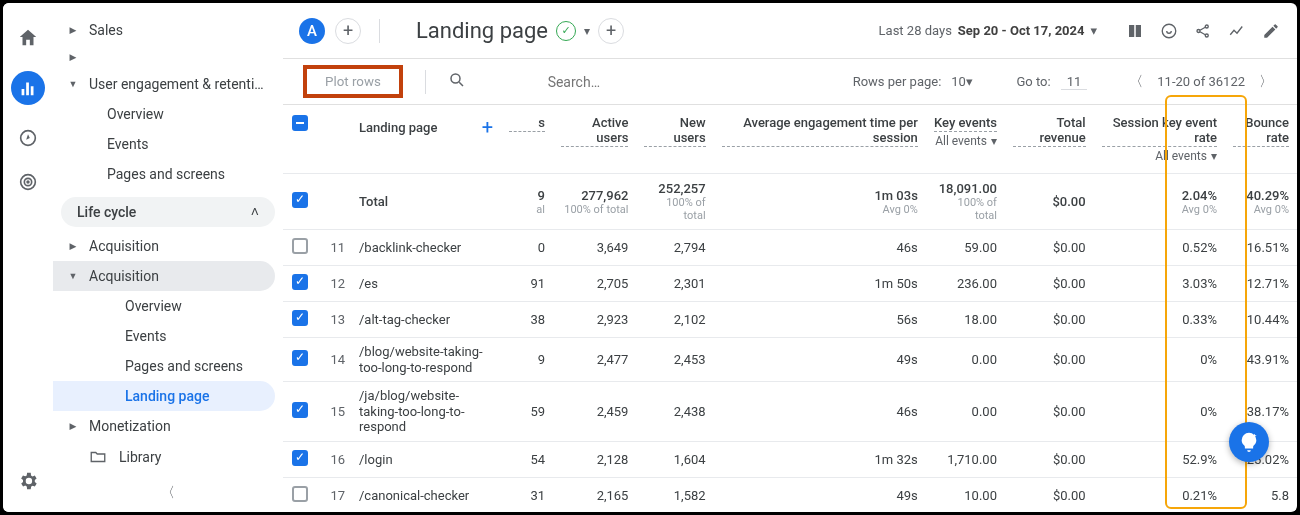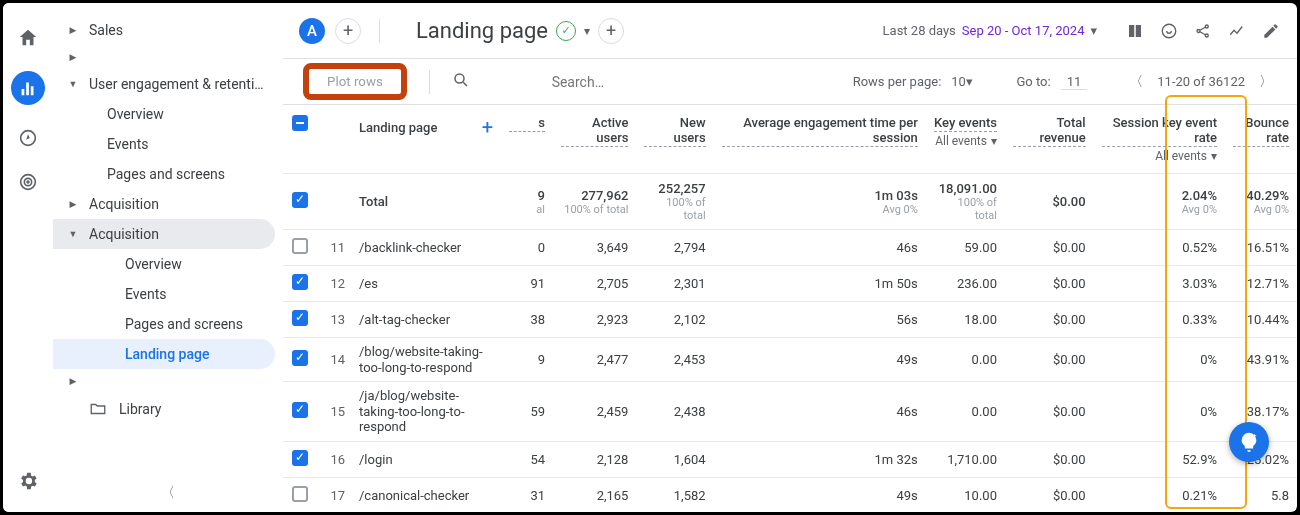--- a/index.html
+++ b/index.html
@@ -28,26 +28,26 @@
 
   
   .main { flex:1; display:flex; flex-direction:column; min-width:0; }
   .topbar { height:56px; display:flex; align-items:center; padding:0 16px; gap:10px; border-bottom:1px solid #e0e0e0; }
   .chip-a { width:26px; height:26px; border-radius:50%; background:#1a73e8; color:#fff; display:flex; align-items:center; justify-content:center; font-size:15px; font-weight:500;}
   .plus-circ { width:26px; height:26px; border-radius:50%; border:1px solid #dadce0; display:flex; align-items:center; justify-content:center; color:#5f6368; cursor:pointer; font-size:18px; line-height:1;}
   .title { font-size:22px; color:#3c4043; margin-left:18px; display:flex; align-items:center; gap:8px; }
   .check-badge { width:20px; height:20px; border:1.5px solid #34a853; border-radius:50%; display:flex; align-items:center; justify-content:center; color:#34a853; font-size:11px; }
   .spacer { flex:1; }
   .date-range { font-size:13px; color:#5f6368; display:flex; align-items:center; gap:6px; }
-  .date-range .bold { color:#6d28d9; font-weight:400;}
+  .date-range .bold { color:#404040; font-weight:700;}
   .top-icons { display:flex; gap:14px; margin-left:18px; color:#5f6368; }
   .top-icons span { width:20px; height:20px; display:flex; align-items:center; justify-content:center; cursor:pointer;}
 
   .controls { height:46px; display:flex; align-items:center; padding:0 20px; gap:14px; border-bottom:1px solid #e0e0e0; font-size:13px; color:#5f6368;}
-  .plot-btn { border:6px solid #c2410c; border-radius:8px; padding:5px 18px; color:#9aa0a6; background:#fff; cursor:pointer;}
+  .plot-btn { border:4px solid #c2410c; border-radius:0; padding:5px 18px; color:#9aa0a6; background:#fff; cursor:pointer;}
   .search-box { display:flex; align-items:center; gap:8px; flex:1; color:#5f6368; }
   .search-box input { border:none; outline:none; font-size:14px; color:#3c4043; width:200px;text-align:center;}
   .paging { display:flex; align-items:center; gap:10px; }
   .arrow-btn { width:22px; text-align:center; cursor:pointer; color:#5f6368; font-size:14px;}
 
   .table-wrap { flex:1; overflow:auto; position:relative; }
   table { border-collapse:collapse; width:100%; font-size:13px; color:#3c4043; }
   th, td { padding:0 8px; text-align:right; height:36px; border-bottom:1px solid #e8eaed;}
   thead th { position:sticky; top:0; background:#fff; font-weight:400; color:#5f6368; vertical-align:top; padding-top:10px; padding-bottom:10px; height:auto;}
   thead th .hdr { font-weight:500; color:#3c4043; display:block; border-bottom:1px dashed #9aa0a6; margin-bottom:2px; padding-bottom:1px;}
@@ -123,20 +123,24 @@
     <div class="sb-item sb-indent1">
         <span class="sb-label">Overview</span>
       </div>
     <div class="sb-item sb-indent1">
         <span class="sb-label">Events</span>
       </div>
     <div class="sb-item sb-indent1">
         <span class="sb-label">Pages and screens</span>
       </div>
 
+    <div class="sb-group">
+      <span class="sb-label">Life cycle</span>
+      <span>˄</span>
+    </div>
     <div class="sb-item">
         <span class="sb-caret">▶</span>
         <span class="sb-label">Acquisition</span>
       </div>
     <div class="sb-item sb-engagement">
         <span class="sb-caret">▼</span>
         <span class="sb-label">Acquisition</span>
       </div>
     <div class="sb-item sb-indent2">
         <span class="sb-label">Overview</span>
@@ -145,20 +149,21 @@
         <span class="sb-label">Events</span>
       </div>
     <div class="sb-item sb-indent2">
         <span class="sb-label">Pages and screens</span>
       </div>
     <div class="sb-item sb-indent2 sb-active">
         <span class="sb-label">Landing page</span>
       </div>
     <div class="sb-item">
         <span class="sb-caret">▶</span>
+        <span class="sb-label">Monetization</span>
       </div>
     <div class="sb-item">
       <span class="sb-caret"></span>
       <span class="sb-icon">
           <svg viewBox="0 0 24 24" fill="none" stroke="currentColor" stroke-width="1.8">
             <path d="M3 6h6l2 2h10v10H3z"></path>
           </svg>
         </span>
       <span class="sb-label">Library</span>
     </div>

